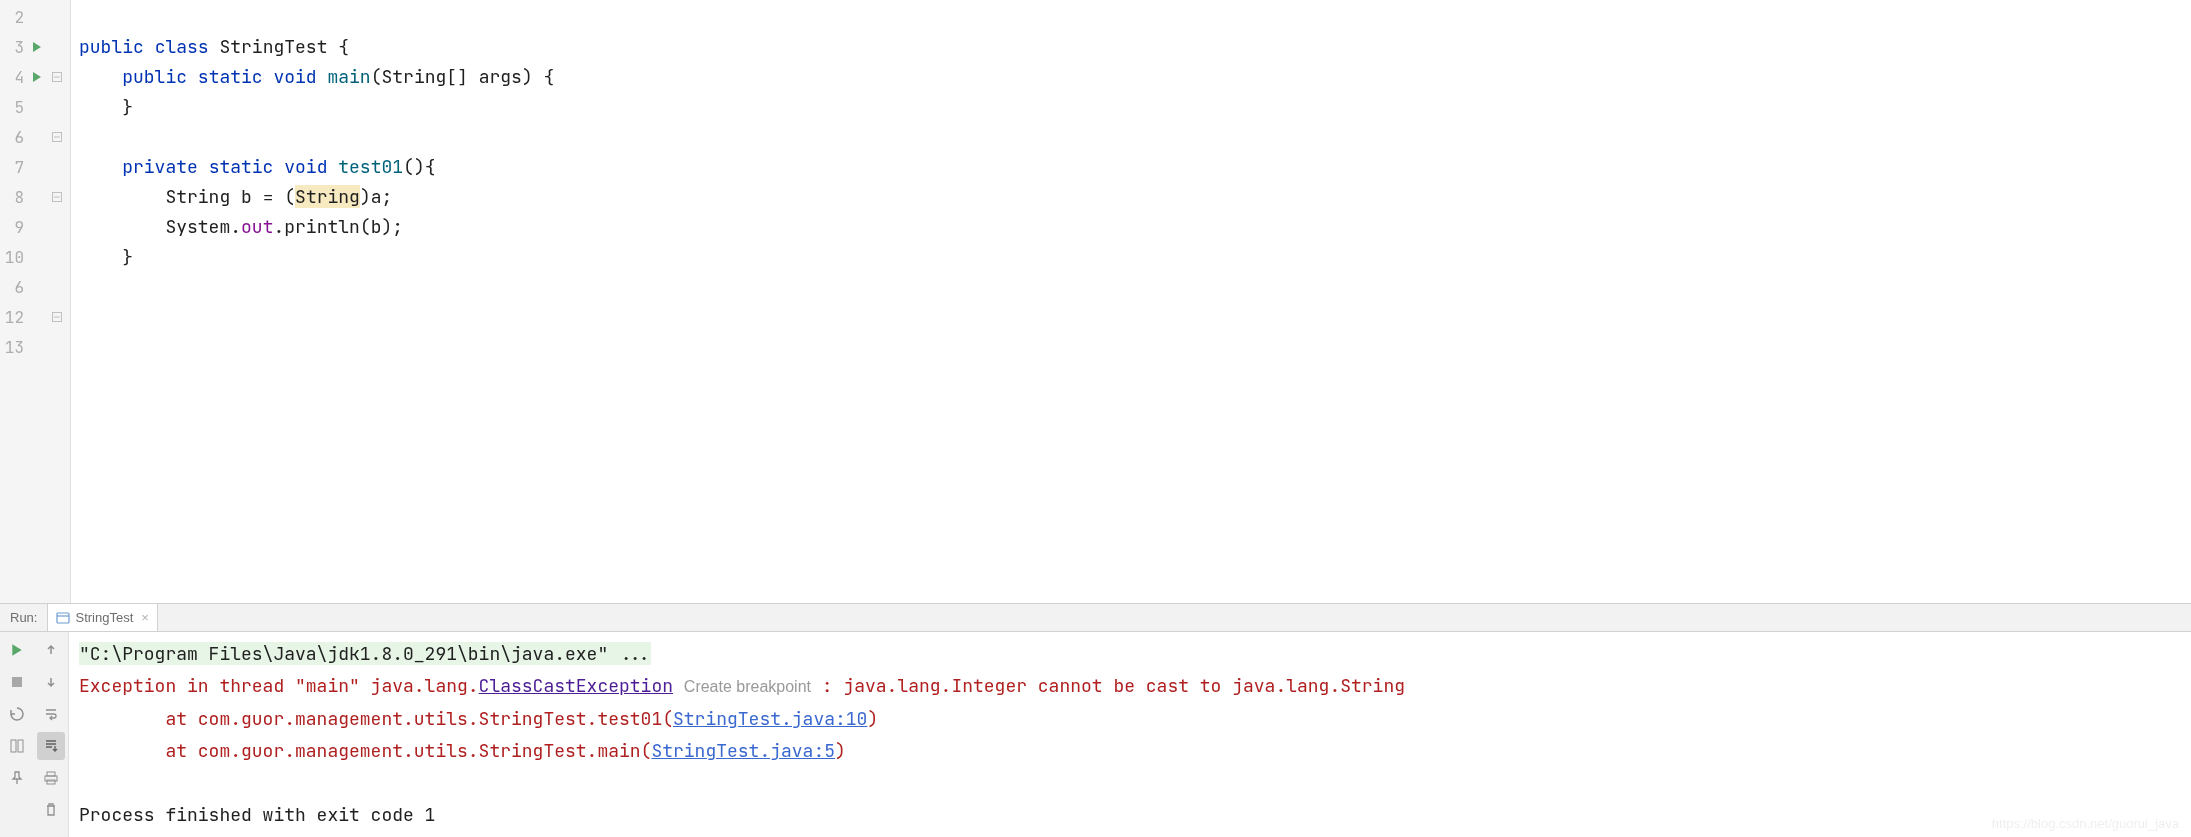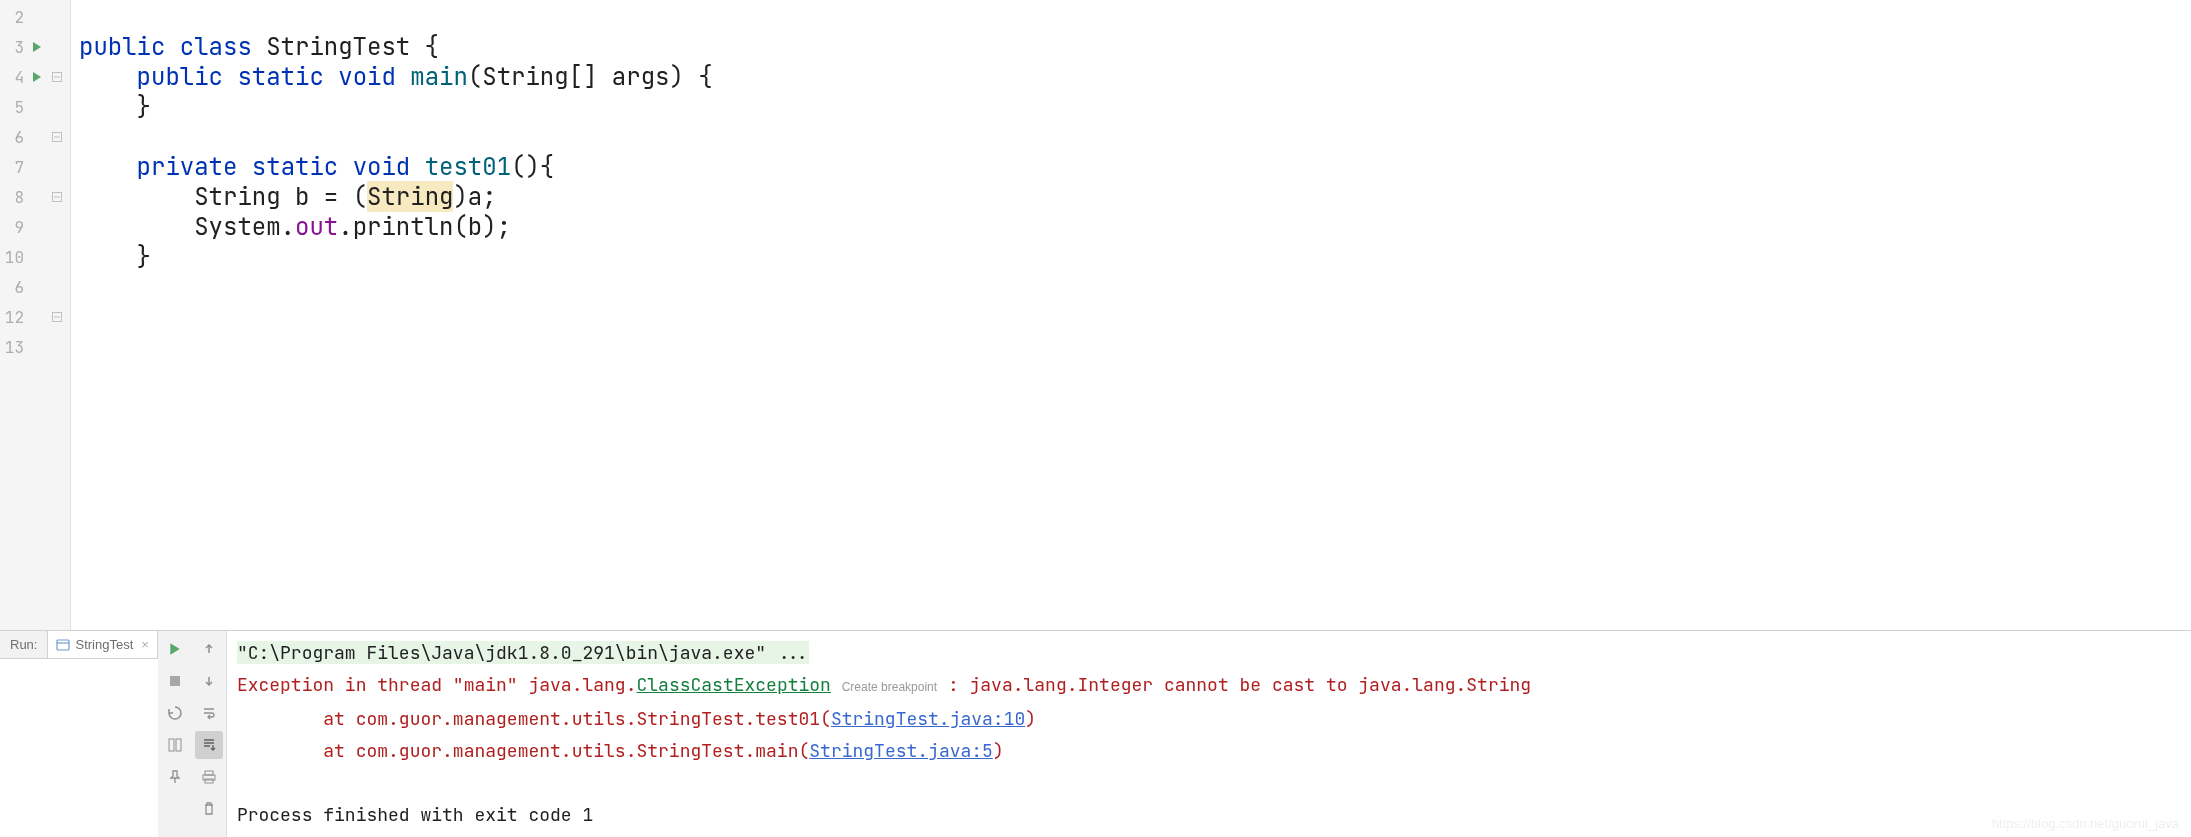--- a/index.html
+++ b/index.html
@@ -55,36 +55,36 @@
     }
     .code-area {
       flex: 1;
       padding-top: 2px;
       padding-left: 8px;
       overflow: auto;
     }
     .code-line {
       height: 30px;
       line-height: 30px;
-      font-size: 24px;
+      font-size: 18px;
       white-space: pre;
       font-family: "JetBrains Mono", "Consolas", monospace;
       color: #212121;
     }
     .kw { color: #0033b3; }
     .method { color: #00627a; }
     .num { color: #1750eb; }
     .cls { color: #212121; }
     .field-static { color: #871094; }
     .call-italic { font-style: italic; }
     .hl-warn { background: #f7e9c0; }
     .run-panel {
       border-top: 1px solid #d1d1d1;
       display: flex;
-      flex-direction: row;
+      flex-direction: column;
       background: #ffffff;
       justify-content: space-between;
     }
     .run-header {
       display: flex;
       align-items: center;
       height: 28px;
       background: #f2f2f2;
       border-bottom: 1px solid #d1d1d1;
       font-size: 13px;
@@ -147,22 +147,22 @@
       font-size: 18px;
       overflow: auto;
     }
     .console-line {
       line-height: 32px;
       white-space: pre;
     }
     .cmd-hl { background: #e6f5e6; }
     .err { color: #b02020; }
     .link { color: #3968d0; text-decoration: underline; cursor: pointer; }
-    .link-grey { color: #15803d; text-decoration: underline; cursor: pointer; }
-    .hint-grey { color: #999999; font-family: -apple-system, "Segoe UI", sans-serif; font-size: 12px;}
+    .link-grey { color: #4c1d95; text-decoration: underline; cursor: pointer; }
+    .hint-grey { color: #999999; font-family: -apple-system, "Segoe UI", sans-serif; font-size: 16px;}
     .plain { color: #212121; }
     .watermark {
       position: fixed;
       right: 12px;
       bottom: 6px;
       color: rgba(0,0,0,0.07);
       font-size: 13px;
       font-family: sans-serif;
       pointer-events: none;
     }

